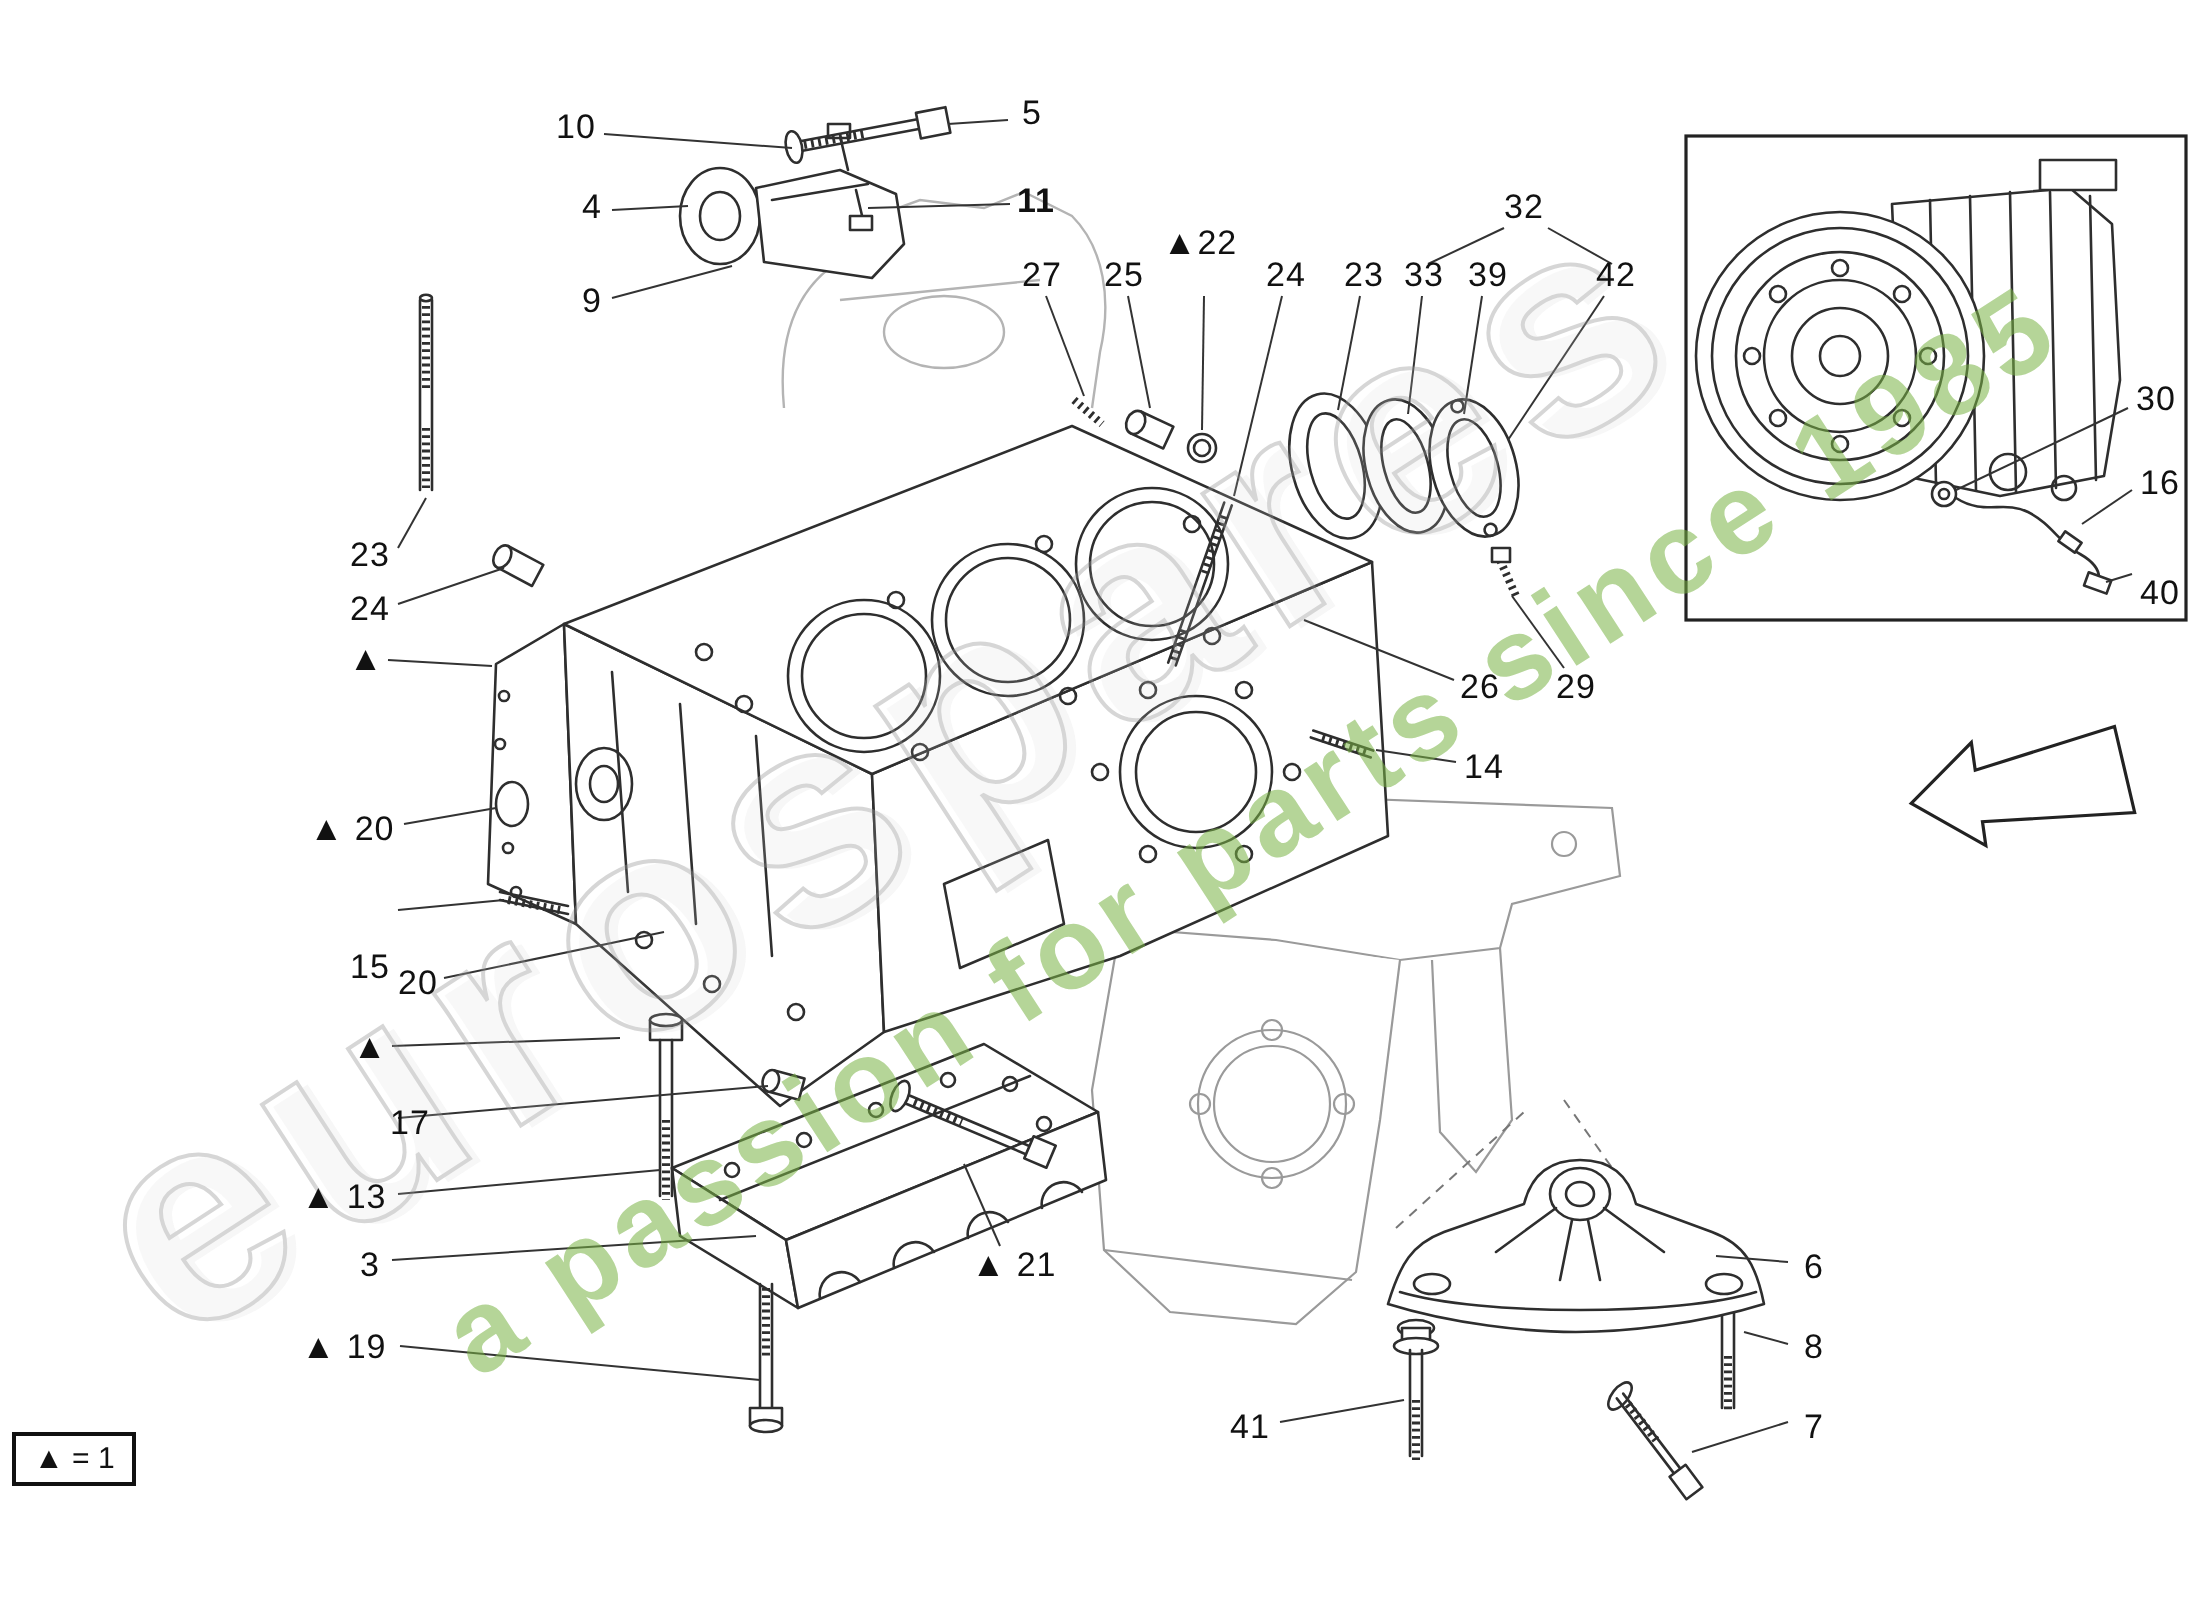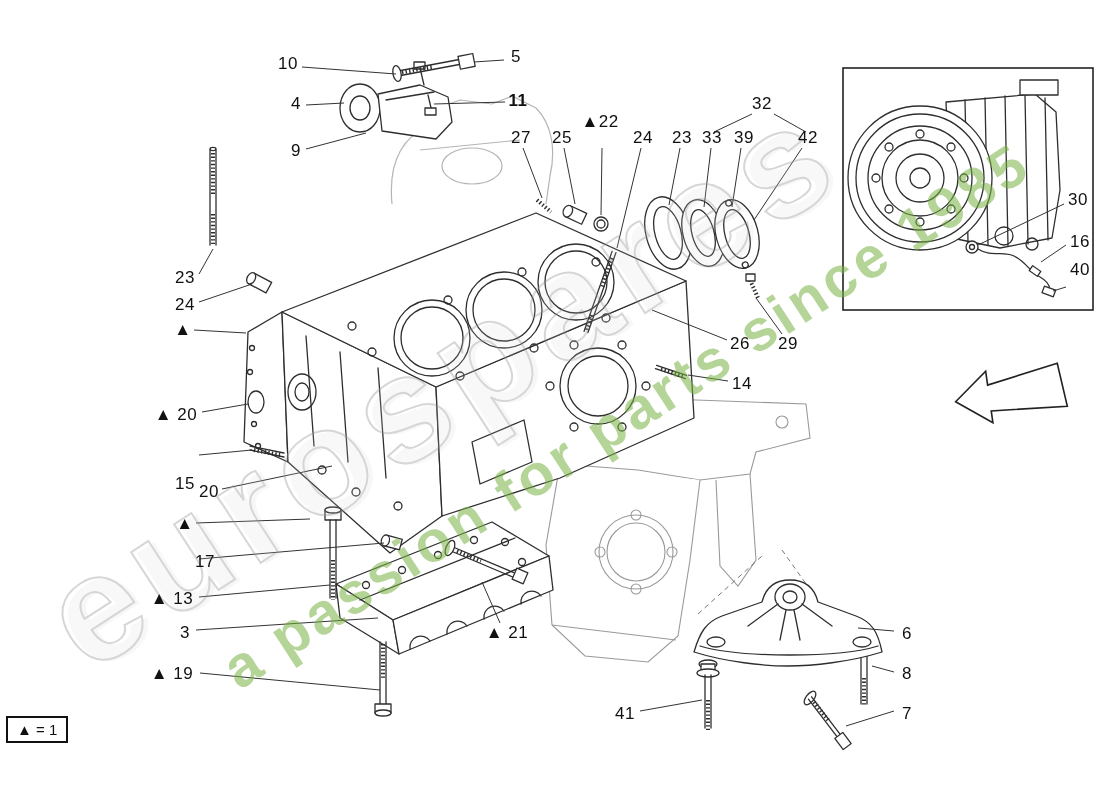--- a/index.html
+++ b/index.html
@@ -360,21 +360,21 @@
       <div class="callout" style="left: 562px; top: 138px;">25</div>
       <div class="callout" style="left: 600px; top: 122px;">▲22</div>
       <div class="callout" style="left: 643px; top: 138px;">24</div>
       <div class="callout" style="left: 682px; top: 138px;">23</div>
       <div class="callout" style="left: 712px; top: 138px;">33</div>
       <div class="callout" style="left: 744px; top: 138px;">39</div>
       <div class="callout" style="left: 762px; top: 104px;">32</div>
       <div class="callout" style="left: 808px; top: 138px;">42</div>
       <div class="callout" style="left: 1078px; top: 200px; text-align: center;">30</div>
       <div class="callout" style="left: 1080px; top: 242px;">16</div>
-      <div class="callout" style="left: 1080px; top: 270px;">40</div>
+      <div class="callout" style="left: 1080px; top: 297px;">40</div>
       <div class="callout" style="left: 185px; top: 278px;">23</div>
       <div class="callout" style="left: 185px; top: 305px;">24</div>
       <div class="callout" style="left: 183px; top: 330px;">▲</div>
       <div class="callout" style="left: 176px; top: 415px;">▲ 20</div>
       <div class="callout" style="left: 185px; top: 484px; text-align: center;">15</div>
       <div class="callout" style="left: 209px; top: 492px;">20</div>
       <div class="callout" style="left: 185px; top: 524px;">▲</div>
       <div class="callout" style="left: 185px; top: 562px; margin-left: 20px;">17</div>
       <div class="callout" style="left: 172px; top: 599px;">▲ 13</div>
       <div class="callout" style="left: 185px; top: 633px;">3</div>

